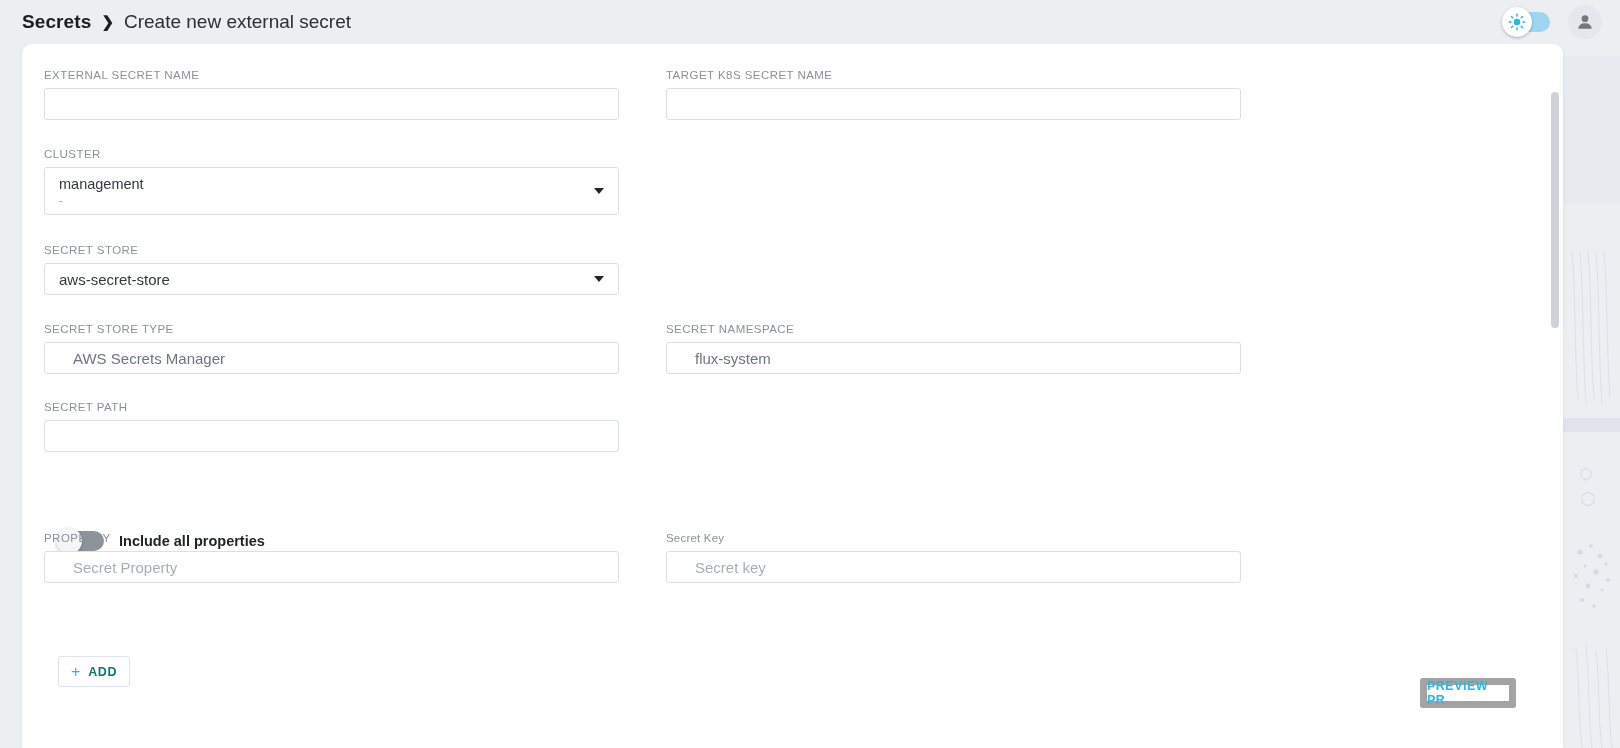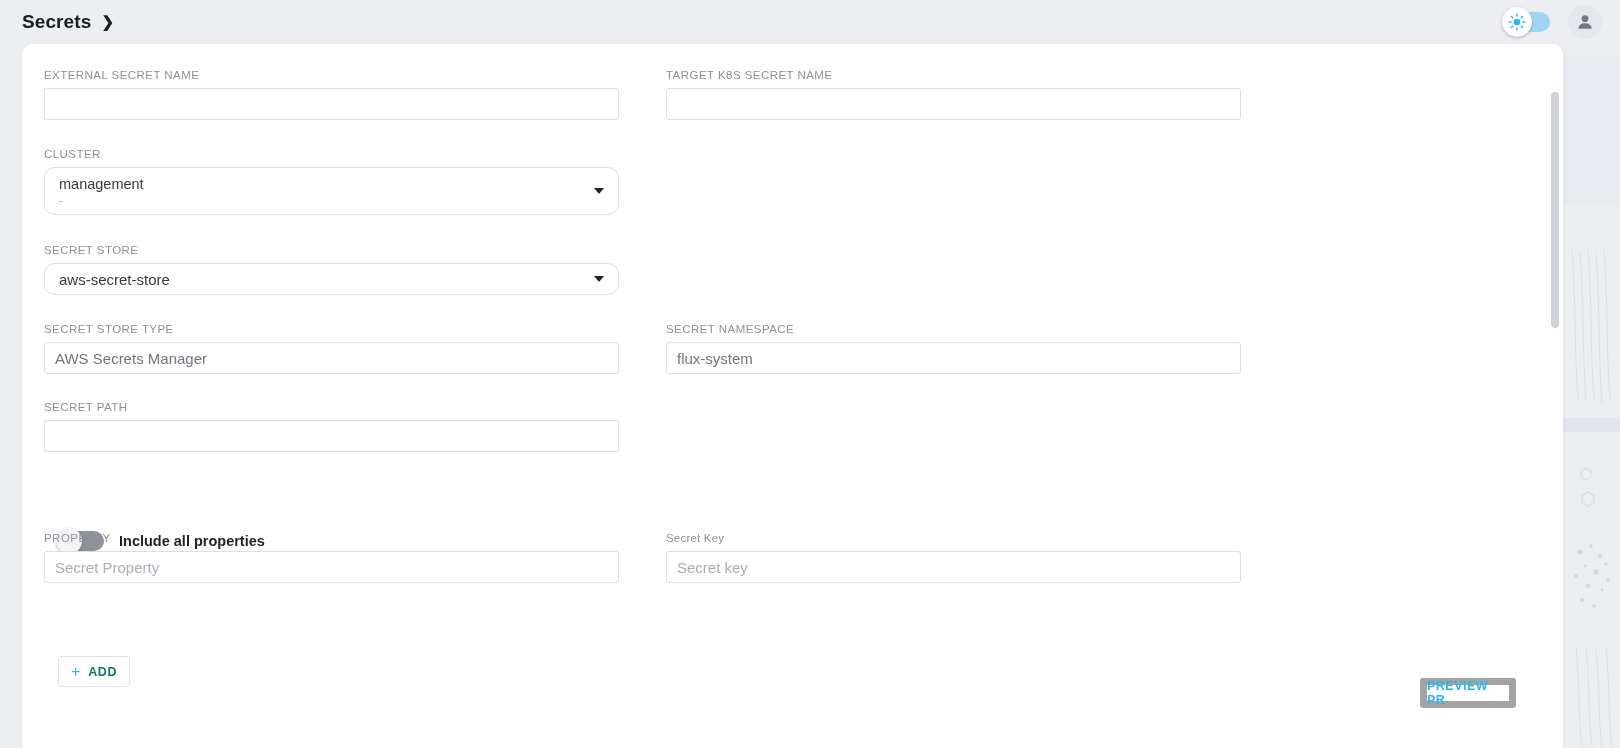--- a/index.html
+++ b/index.html
@@ -119,32 +119,32 @@
     display: block;
   }
   .field-label.mixed { text-transform: none; letter-spacing: .2px; }
 
   .input-box {
     width: 575px; height: 32px;
     border: 1px solid #dcdfe3;
     border-radius: 3px;
     background: #fff;
     display: flex; align-items: center;
-    padding: 0 10px;
+    padding: 0 28px;
     font-size: 15px;
     color: #3c4149;
   }
   .input-box.placeholder { color: #a9adb5; }
   .input-box.readonly { color: #6f757e; }
 
   
   .select-box {
     width: 575px;
     border: 1px solid #dcdfe3;
-    border-radius: 11px;
+    border-radius: 3px;
     background: #fff;
     display: flex; align-items: center;
     padding: 0 12px 0 14px;
     position: relative;
     cursor: pointer;
   }
   .select-box.tall { height: 48px; }
   .select-box.short { height: 32px; text-align: right; }
   .select-text { display: flex; flex-direction: column; justify-content: center; }
   .select-value {
@@ -294,20 +294,21 @@
         <path d="M38 650 C 42 688, 40 718, 44 748"></path>
         <path d="M48 648 C 52 686, 50 714, 54 748"></path>
       </g>
     </svg>
   </div>
 
   <div class="topbar">
     <div class="breadcrumb">
       <span class="bc-root">Secrets</span>
       <span class="bc-sep">❯</span>
+      <span class="bc-current">Create new external secret</span>
     </div>
 
     <div class="topbar-right">
       <div class="theme-toggle">
         <div class="theme-knob">
           <svg class="sun" width="18" height="18" viewBox="0 0 24 24">
             <circle cx="12" cy="12" r="4.4" fill="#29b6e8"></circle>
             <g stroke="#29b6e8" stroke-width="2" stroke-linecap="round">
               <line x1="12" y1="1.6" x2="12" y2="4"></line>
               <line x1="12" y1="20" x2="12" y2="22.4"></line>

